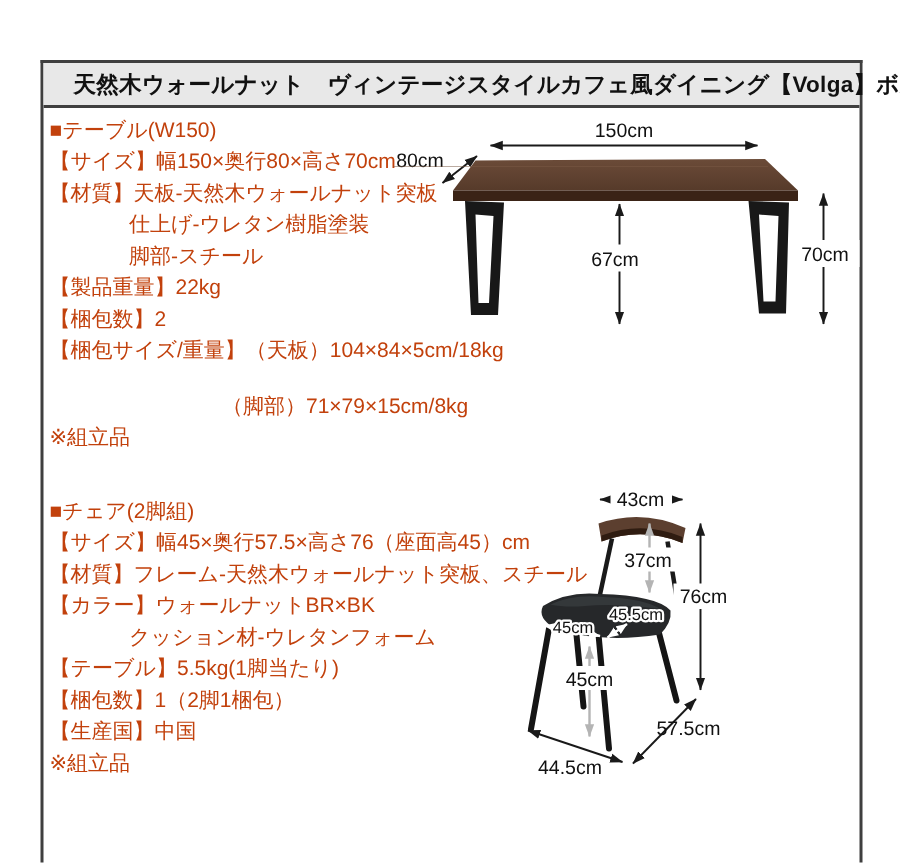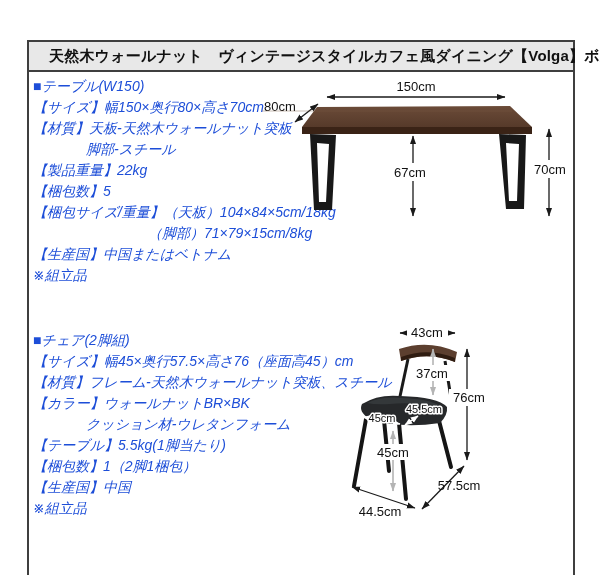--- a/index.html
+++ b/index.html
@@ -12,29 +12,29 @@
     position:absolute;left:27px;top:40px;width:548px;height:536px;
     border:2px solid #3f3f3f;border-bottom:none;background:#fff;box-sizing:border-box;
   }
   .titlebar{
     height:28px;background:#e8e8e8;border-bottom:2px solid #3f3f3f;
     display:flex;align-items:center;padding-left:20px;
     font-weight:bold;font-size:15px;color:#111;letter-spacing:.2px;
     white-space:nowrap;
   }
   .specs{
-    position:absolute;left:4px;font-size:14px;color:#1d4ed8;font-style:italic;
+    position:absolute;left:4px;font-size:14px;color:#c2410c;
   }
   .specs.table{top:34px;}
   .specs.chair{top:288px;}
   .spec-line{
     display:block;height:21px;line-height:21px;white-space:nowrap;
   }
   .ind1{padding-left:53px;}
-  .ind2{padding-left:115px;}
+  .ind2{padding-left:115px;margin-top:16px;}
   svg{position:absolute;overflow:visible;}
   .table-svg{left:262px;top:72px;}
   .chair-svg{left:340px;top:285px;}
   svg text{font-family:"Liberation Sans","DejaVu Sans",sans-serif;fill:#111;}
   .dim{font-size:13px;}
   .dim-sm{font-size:11px;paint-order:stroke;stroke:#ffffff;stroke-width:3px;stroke-linejoin:round;}
   .dline{stroke:#1a1a1a;stroke-width:1.3;}
   .gline{stroke:#b4b4b4;stroke-width:1.6;}
   .wline{stroke:#ffffff;stroke-width:1.6;}
 </style>
@@ -43,26 +43,26 @@
 
 <div class="sheet">
   <div class="titlebar">
     <span>天然木ウォールナット　ヴィンテージスタイルカフェ風ダイニング【Volga】ボルガ</span>
   </div>
 
   <div class="specs table">
     <span class="spec-line">■テーブル(W150)</span>
     <span class="spec-line">【サイズ】幅150×奥行80×高さ70cm</span>
     <span class="spec-line">【材質】天板-天然木ウォールナット突板</span>
+    <span class="spec-line ind1">仕上げ-ウレタン樹脂塗装</span>
     <span class="spec-line ind1">脚部-スチール</span>
     <span class="spec-line">【製品重量】22kg</span>
-    <span class="spec-line">【梱包数】5</span>
+    <span class="spec-line">【梱包数】2</span>
     <span class="spec-line">【梱包サイズ/重量】（天板）104×84×5cm/18kg</span>
     <span class="spec-line ind2">（脚部）71×79×15cm/8kg</span>
-    <span class="spec-line">【生産国】中国またはベトナム</span>
     <span class="spec-line">※組立品</span>
   </div>
 
   <div class="specs chair">
     <span class="spec-line">■チェア(2脚組)</span>
     <span class="spec-line">【サイズ】幅45×奥行57.5×高さ76（座面高45）cm</span>
     <span class="spec-line">【材質】フレーム-天然木ウォールナット突板、スチール</span>
     <span class="spec-line">【カラー】ウォールナットBR×BK</span>
     <span class="spec-line ind1">クッション材-ウレタンフォーム</span>
     <span class="spec-line">【テーブル】5.5kg(1脚当たり)</span>

